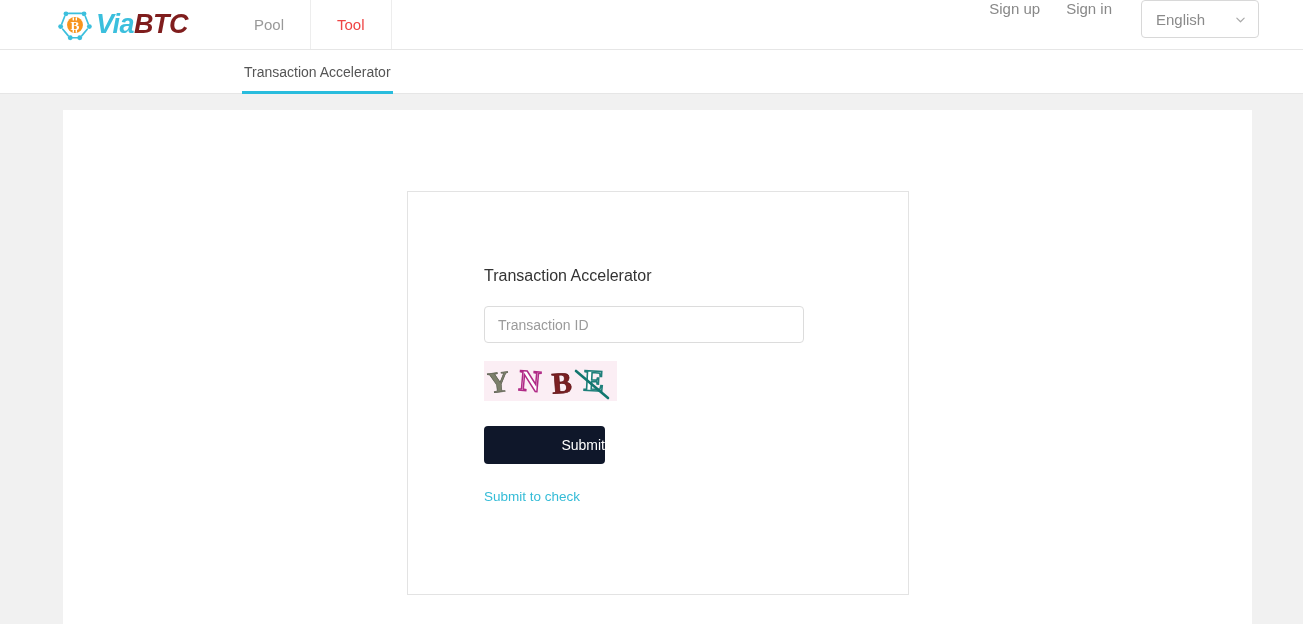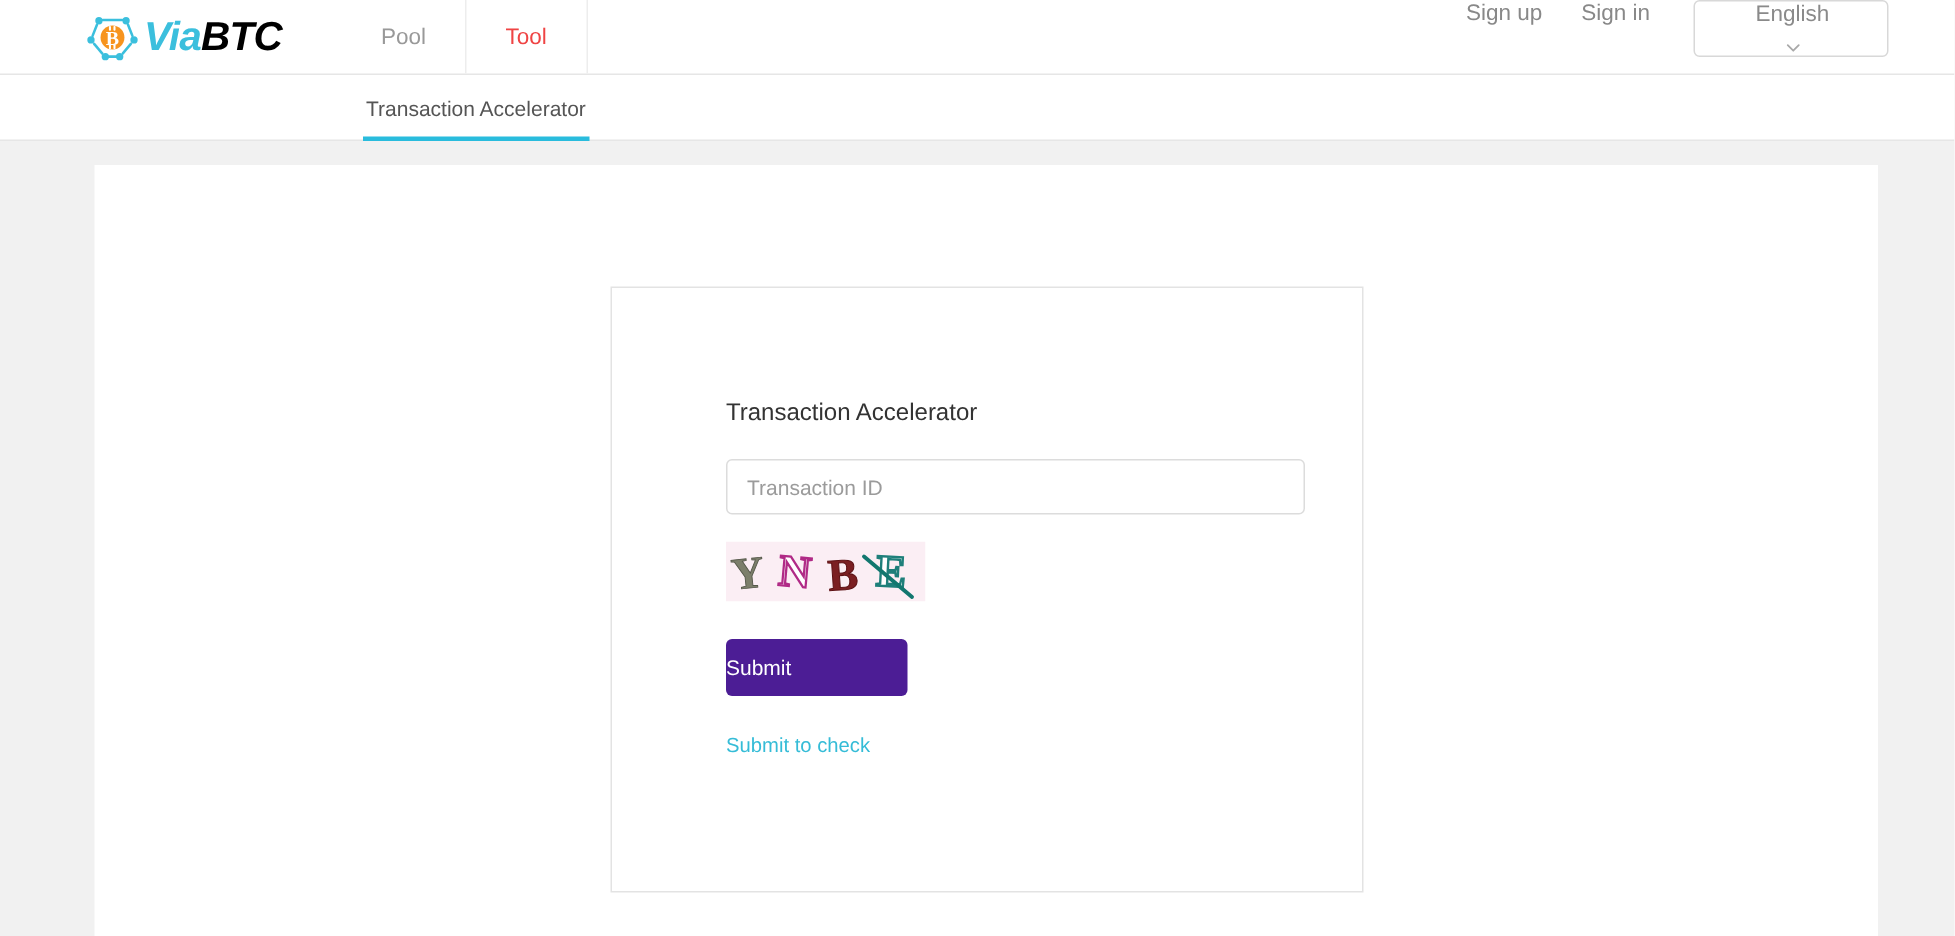--- a/index.html
+++ b/index.html
@@ -46,21 +46,21 @@
   }
   .brand-text {
     font-size: 27px;
     font-weight: bold;
     font-style: italic;
     letter-spacing: -0.5px;
     line-height: 1;
     white-space: nowrap;
   }
   .brand-text .via { color: #3bbfdd; }
-  .brand-text .btc { color: #000000; }
+  .brand-text .btc { color: #7f1d1d; }
 
   .mainnav {
     position: absolute;
     left: 228px;
     top: 0;
     height: 49px;
     display: flex;
     align-items: stretch;
   }
   .navitem {
@@ -90,32 +90,31 @@
   }
   .authlink {
     font-size: 15px;
     color: #888888;
     text-decoration: none;
     padding: 0 13px;
     white-space: nowrap;
   }
   .langbox {
     margin-left: 16px;
-    width: 130px;
+    width: 118px;
     height: 38px;
     border: 1px solid #d8d8d8;
     border-radius: 4px;
     background: #fff;
     display: flex;
     align-items: center;
     justify-content: space-between;
     padding: 0 12px 0 14px;
     font-size: 15px;
     color: #8a8a8a;
-    flex-direction: column;
   }
   .chev {
     width: 11px;
     height: 11px;
     display: block;
   }
 
   
   .subnav {
     position: relative;
@@ -179,21 +178,21 @@
 
   .card-title {
     font-size: 16px;
     color: #333333;
     margin: 0 0 21px 0;
     font-weight: normal;
     line-height: 1.2;
   }
 
   .field {
-    width: 386px;
+    width: 320px;
     height: 37px;
     border: 1px solid #dcdcdc;
     border-radius: 4px;
     background: #fff;
     font-size: 14px;
     color: #555;
     padding: 0 13px;
     font-family: "Liberation Sans", sans-serif;
     outline: none;
     display: block;
@@ -212,31 +211,31 @@
     width: 133px;
     height: 40px;
     display: block;
     flex: 0 0 133px;
   }
 
   .submit-btn {
     margin-top: 25px;
     width: 121px;
     height: 38px;
-    background: #4c1d95;
+    background: #0f172a;
     border: none;
     border-radius: 4px;
     color: #ffffff;
     font-size: 14px;
     font-family: "Liberation Sans", sans-serif;
     cursor: pointer;
     display: block;
     line-height: 38px;
     padding: 0;
-    text-align: left;
+    text-align: right;
   }
 
   .note {
     margin-top: 23px;
     font-size: 13.5px;
     color: #4a4a4a;
     line-height: 19px;
   }
   .note-link {
     display: block;

